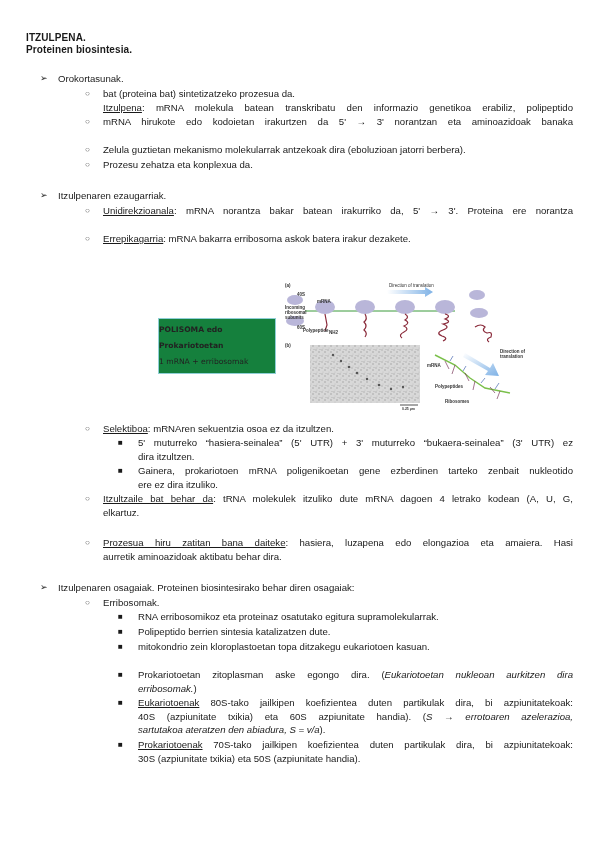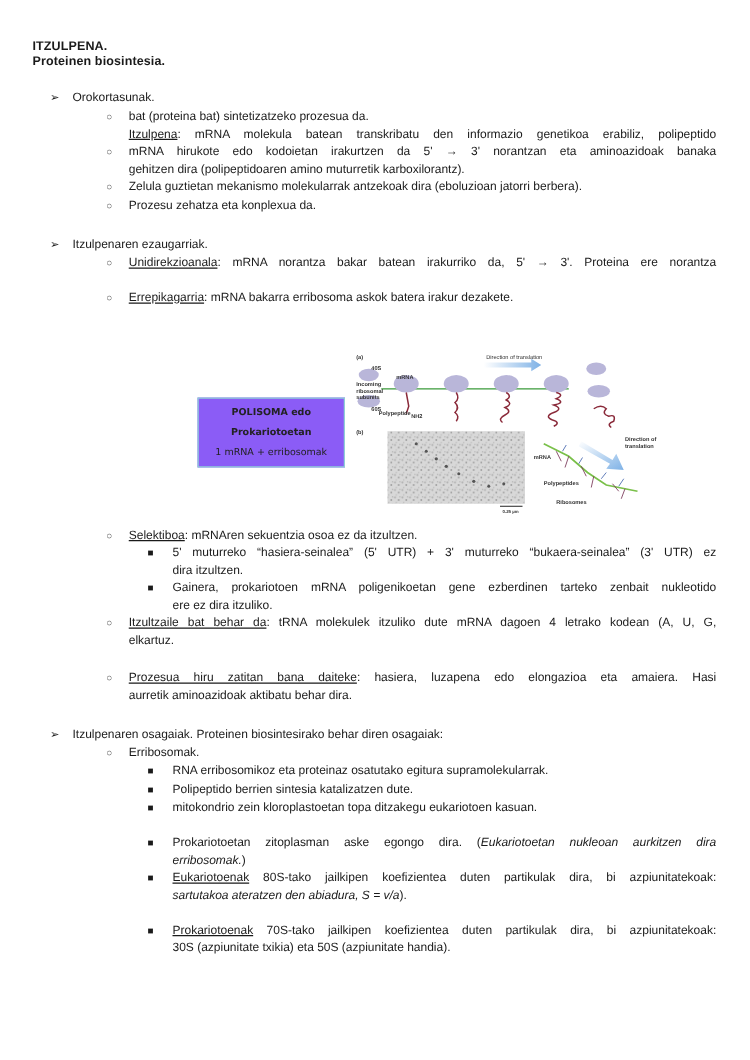--- a/index.html
+++ b/index.html
@@ -14,21 +14,21 @@
   .l2 { left:103px; width:470px; }
   .l3 { left:138px; width:435px; }
   .bul { position:absolute; top:0; }
   .l2 .bul { left:-18px; font-size:8px; color:#555; }
   .l3 .bul { left:-20px; font-size:8px; }
   .u { text-decoration:underline; }
   .i { font-style:italic; }
   .just { text-align:justify; text-align-last:justify; }
   .line { display:block; white-space:nowrap; }
   .figbox { position:absolute; left:158px; top:318px; width:116px; height:54px;
-            border:1.5px solid #8fcfd6; background:#8b5cf6; text-align:center;
+            border:1.5px solid #8fcfd6; background:#15803d; 
             font-family:"DejaVu Sans", sans-serif; font-size:7.6px; color:#222; }
   .figbox div { line-height:16px; }
   .figbox .b { font-weight:bold; }
   .fig { position:absolute; left:285px; top:283px; width:300px; height:125px; }
   .figlabel { position:absolute; font-size:4.5px; font-weight:bold; color:#333; white-space:nowrap; }
 </style>
 </head>
 <body>
 
 <div class="page">
@@ -42,21 +42,20 @@
   </div>
 
   <div class="l2" style="top:87px;">
     <span class="bul">○</span>
     <span class="line">bat (proteina bat) sintetizatzeko prozesua da.</span>
     <span class="line just"><span class="u">Itzulpena</span><span>: mRNA molekula batean transkribatu den informazio genetikoa erabiliz, polipeptido</span></span>
   </div>
   <div class="l2" style="top:115px;">
     <span class="bul">○</span>
     <span class="line just">mRNA hirukote edo kodoietan irakurtzen da 5' → 3' norantzan eta aminoazidoak banaka</span>
-    <span class="line">gehitzen dira (polipeptidoaren amino muturretik karboxilorantz).</span>
   </div>
   <div class="l2" style="top:143px;">
     <span class="bul">○</span>
     <span class="line">Zelula guztietan mekanismo molekularrak antzekoak dira (eboluzioan jatorri berbera).</span>
   </div>
   <div class="l2" style="top:158px;">
     <span class="bul">○</span>
     <span class="line">Prozesu zehatza eta konplexua da.</span>
   </div>
 
@@ -203,20 +202,21 @@
     <span class="line">mitokondrio zein kloroplastoetan topa ditzakegu eukariotoen kasuan.</span>
   </div>
   <div class="l3" style="top:668px;">
     <span class="bul">■</span>
     <span class="line just"><span>Prokariotoetan zitoplasman aske egongo dira. (</span><span class="i">Eukariotoetan nukleoan aurkitzen dira</span></span>
     <span class="line"><span class="i">erribosomak.</span><span>)</span></span>
   </div>
   <div class="l3" style="top:696px;">
     <span class="bul">■</span>
     <span class="line just"><span class="u">Eukariotoenak</span><span> 80S-tako jailkipen koefizientea duten partikulak dira, bi azpiunitatekoak:</span></span>
+    <span class="line just"><span>40S (azpiunitate txikia) eta 60S azpiunitate handia). (</span><span class="i">S → errotoaren azelerazioa,</span></span>
     <span class="line"><span class="i">sartutakoa ateratzen den abiadura, S = v/a</span><span>).</span></span>
   </div>
   <div class="l3" style="top:738px;">
     <span class="bul">■</span>
     <span class="line just"><span class="u">Prokariotoenak</span><span> 70S-tako jailkipen koefizientea duten partikulak dira, bi azpiunitatekoak:</span></span>
     <span class="line">30S (azpiunitate txikia) eta 50S (azpiunitate handia).</span>
   </div>
 
 </div>
 

